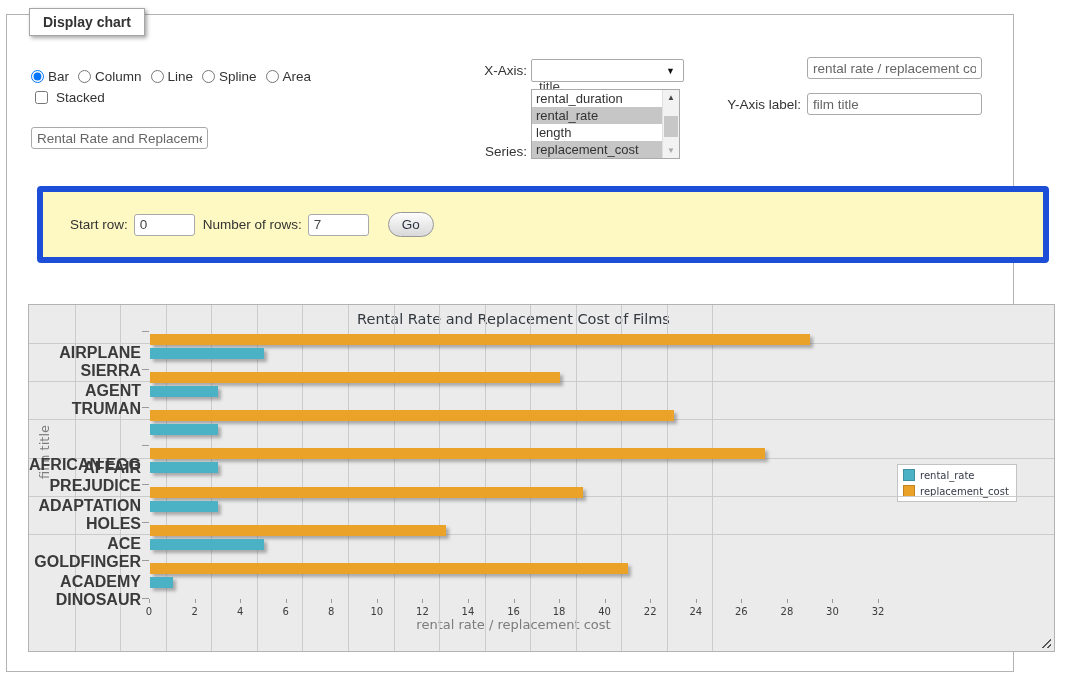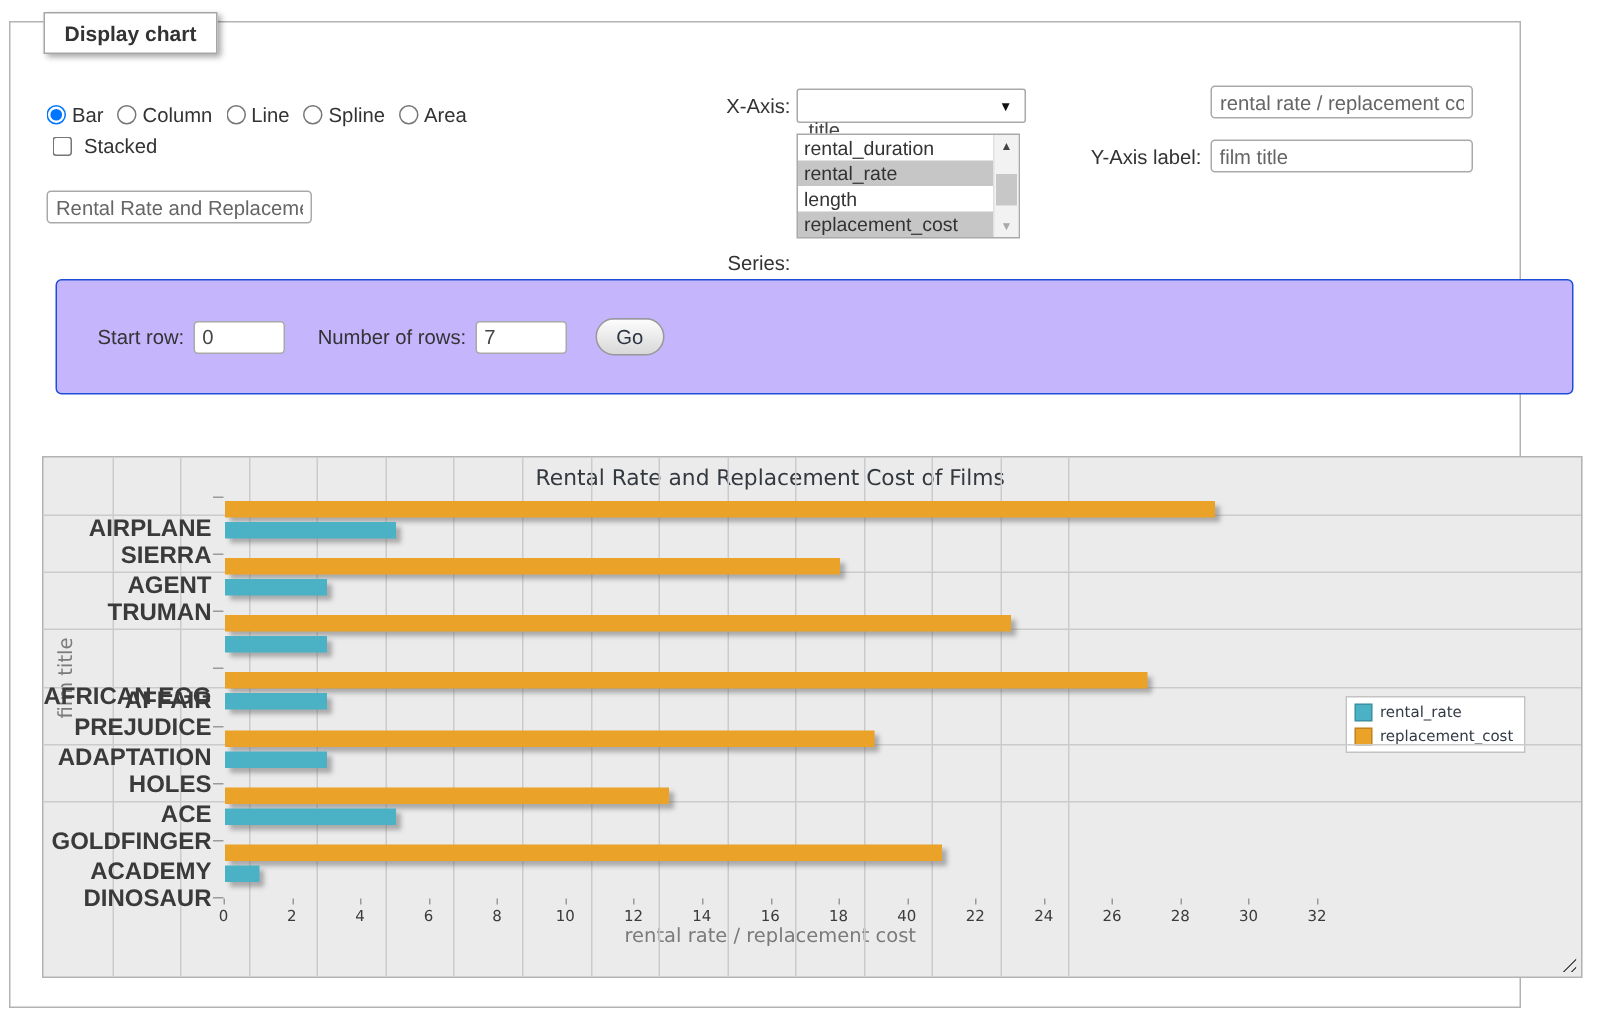--- a/index.html
+++ b/index.html
@@ -23,21 +23,21 @@
   .radio-item input { margin:0; }
   .stacked-row { position:absolute; left:24px; top:73px; display:flex; align-items:center; gap:5px; }
   .text-input {
     border:1px solid #a9a9a9; border-radius:3px; background:#fff;
     font-family:"Liberation Sans",sans-serif; font-size:13.5px; color:#666;
     padding:2px 5px; height:22px;
   }
   .ti-title { position:absolute; left:24px; top:112px; width:177px; }
   .form-label { position:absolute; text-align:right; color:#333; line-height:23px; }
   .lbl-xaxis  { left:380px; top:44px;  width:140px; }
-  .lbl-series { left:380px; top:125px; width:140px;margin-top:24px; }
+  .lbl-series { left:380px; top:125px; width:140px; }
   .lbl-xlabel { left:654px; top:42px;  width:140px; }
   .lbl-ylabel { left:654px; top:78px;  width:140px; }
   .select-box {
     position:absolute; left:524px; top:44px; width:153px; height:23px;
     border:1px solid #a9a9a9; border-radius:2px; background:#fff;
   }
   .select-box .sel-text { position:absolute; left:7px; top:16px; line-height:21px; color:#444; }
   .select-box .sel-arrow { position:absolute; right:8px; top:0; line-height:22px; font-size:9px; color:#111; }
   .listbox {
     position:absolute; left:524px; top:74px; width:149px; height:70px;
@@ -48,26 +48,26 @@
   .lb-item.sel { background:#c6c6c6; }
   .lb-scroll { position:absolute; right:0; top:0; bottom:0; width:17px; background:#f2f2f2; border-left:1px solid #e0e0e0; }
   .sb-btn { height:15px; line-height:15px; text-align:center; font-size:8px; }
   .sb-up { color:#444; } .sb-down { position:absolute; bottom:0; left:0; right:0; color:#a9a9a9; }
   .sb-thumb { position:absolute; left:1px; right:1px; top:26px; height:21px; background:#c7c7c7; }
   .ti-xlabel { position:absolute; left:800px; top:42px; width:175px; }
   .ti-ylabel { position:absolute; left:800px; top:78px; width:175px; }
   
   .rows-panel {
     position:absolute; left:30px; top:171px; width:1012px; height:77px;
-    background:#c4b5fd; border:1px solid #1d4ed8; border-radius:4px;
+    background:#fef9c3; border:6px solid #1d4ed8; border-radius:4px;
     display:flex; align-items:center; padding-left:27px;
   }
   .rows-panel .lbl { color:#333; margin-right:6px; }
   .rows-panel input { width:61px; color:#444; }
-  .gap14 { margin-left:22px; }
+  .gap14 { margin-left:8px; }
   .go-btn {
     margin-left:19px; height:25px; padding:0 13px; border:1px solid #989898;
     border-radius:13px; background:linear-gradient(#fdfdfd,#d8d8d8);
     font-family:"Liberation Sans",sans-serif; font-size:13.5px; color:#2c3442;
   }
   
   .chart-panel {
     position:absolute; left:21px; top:289px; width:1027px; height:348px;
     background:#ebebeb; border:1px solid #b3b3b3;
   }

